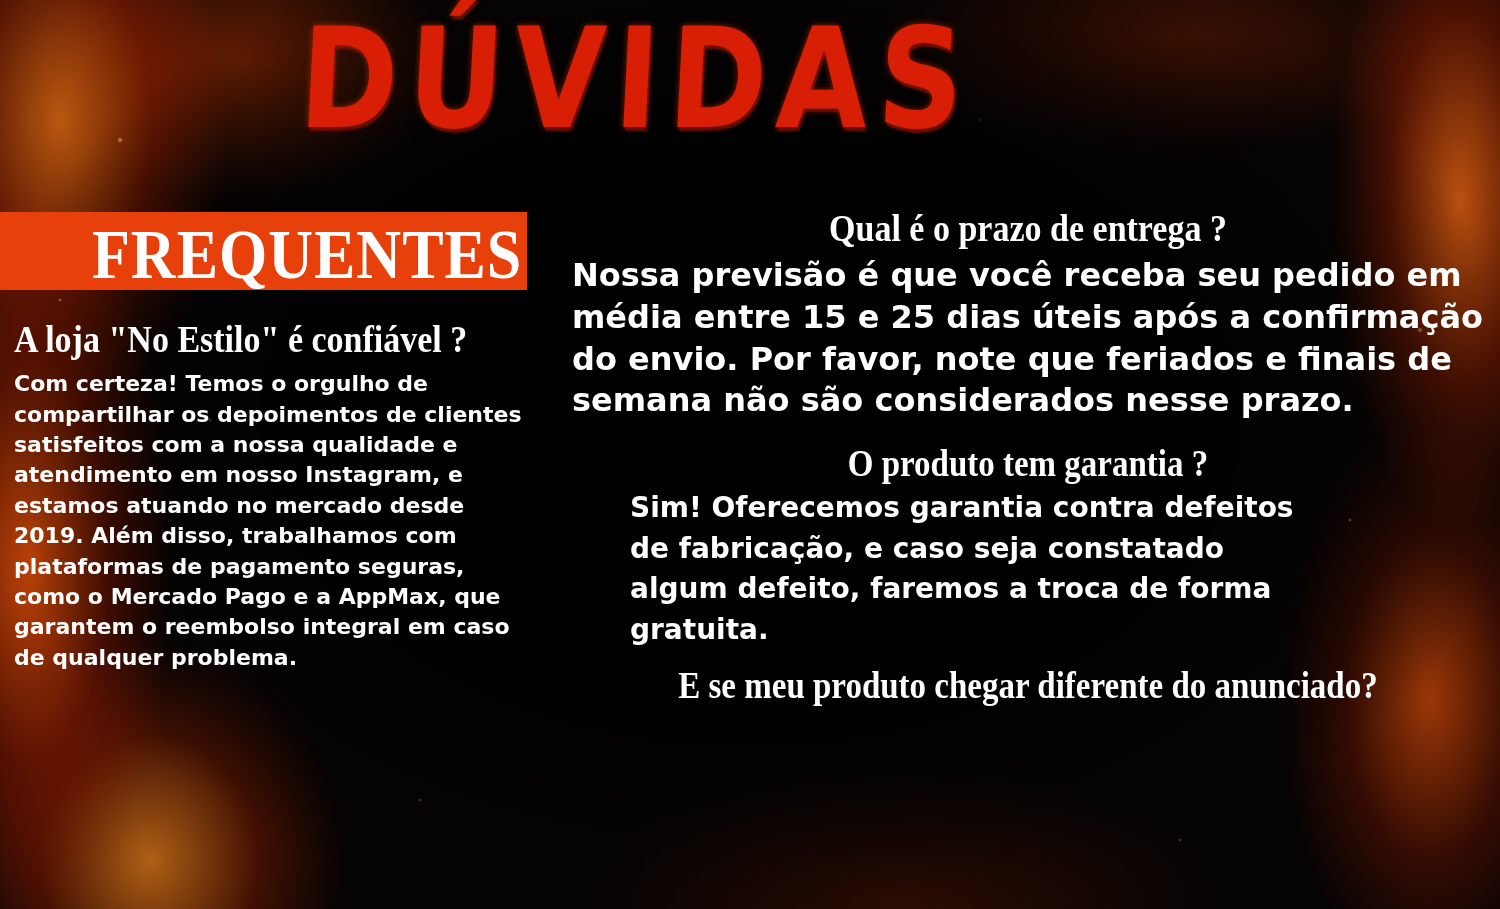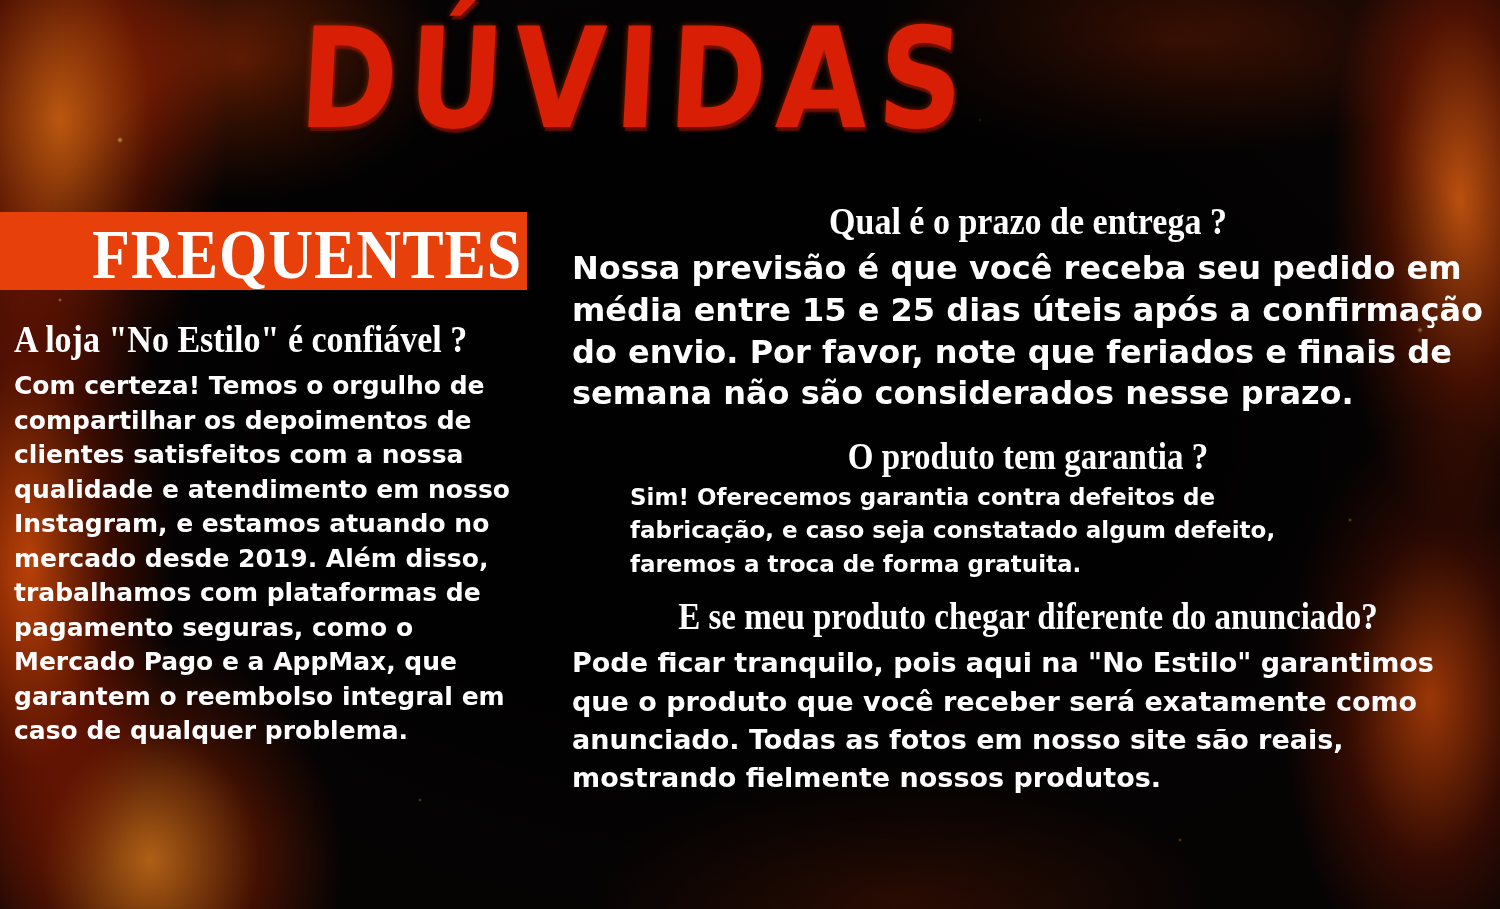--- a/index.html
+++ b/index.html
@@ -105,43 +105,43 @@
     font-family: "DejaVu Sans", sans-serif;
     font-weight: 700;
     color: #ffffff;
     line-height: 1.38;
     margin-top: 11px;
   }
 
   
   .col-left { position: absolute; left: 14px; top: 318px; width: 540px; }
   .q-trust { font-size: 34px; margin-bottom: 14px; }
-  .a-trust { font-size: 25px; width: 520px; }
+  .a-trust { font-size: 22px; width: 520px; }
 
   
-  .col-right { position: absolute; left: 572px; top: 200px; width: 912px; }
+  .col-right { position: absolute; left: 572px; top: 207px; width: 912px; }
 
   .q-prazo {
     font-size: 34px;
     text-align: center;
     margin: 0 0 8px 0;
   }
   .a-prazo {
     font-size: 32px;
     line-height: 1.30;
     margin-bottom: 22px;
   }
 
   .q-garantia {
     font-size: 33px;
     text-align: center;
     margin: 0 0 8px 0;
   }
   .a-garantia {
-    font-size: 23px;
+    font-size: 28px;
     line-height: 1.45;
     margin: 0 0 16px 58px;
     width: 700px;
   }
 
   .q-diferente {
     font-size: 33px;
     text-align: center;
     margin: 0 0 10px 0;
   }
@@ -171,16 +171,15 @@
   </div>
 
   <div class="col-right">
     <div class="q q-prazo">Qual é o prazo de entrega ?</div>
     <div class="a a-prazo">Nossa previsão é que você receba seu pedido em média entre 15 e 25 dias úteis após a confirmação do envio. Por favor, note que feriados e finais de semana não são considerados nesse prazo.</div>
 
     <div class="q q-garantia">O produto tem garantia ?</div>
     <div class="a a-garantia">Sim! Oferecemos garantia contra defeitos de fabricação, e caso seja constatado algum defeito, faremos a troca de forma gratuita.</div>
 
     <div class="q q-diferente">E se meu produto chegar diferente do anunciado?</div>
-    <div class="a a-diferente">Pode ficar tranquilo, pois aqui na "No Estilo" garantimos que o produto que você receber será exatamente como anunciado. Todas as fotos em nosso site são reais, mostrando fielmente nossos produtos.</div>
   </div>
 
 </div>
 
 </body></html>

